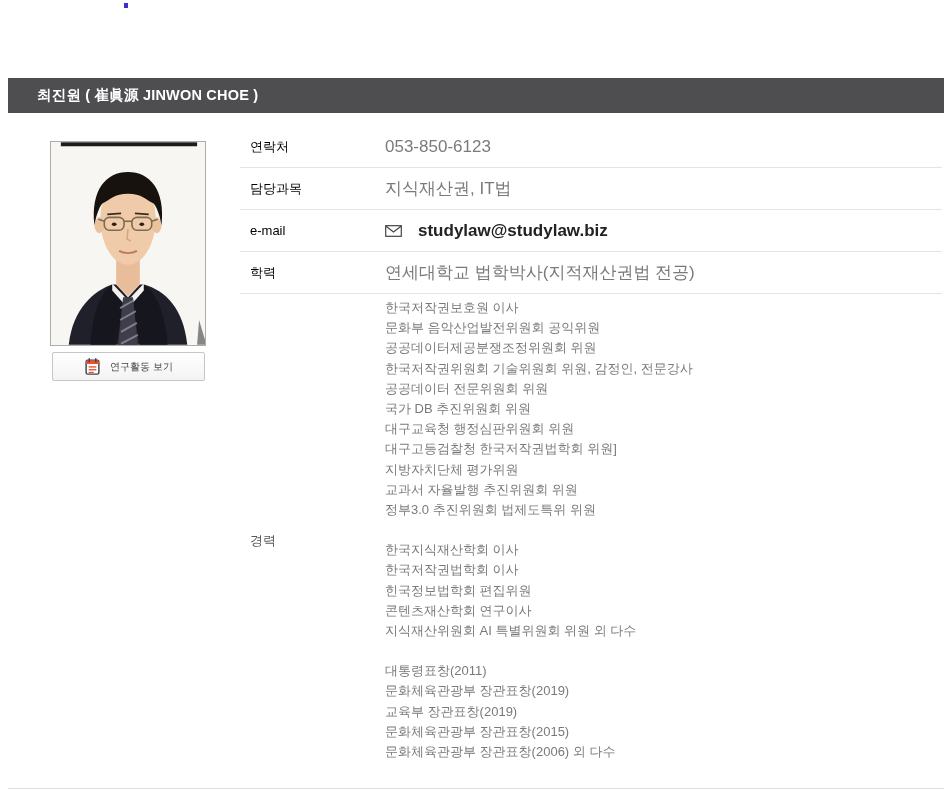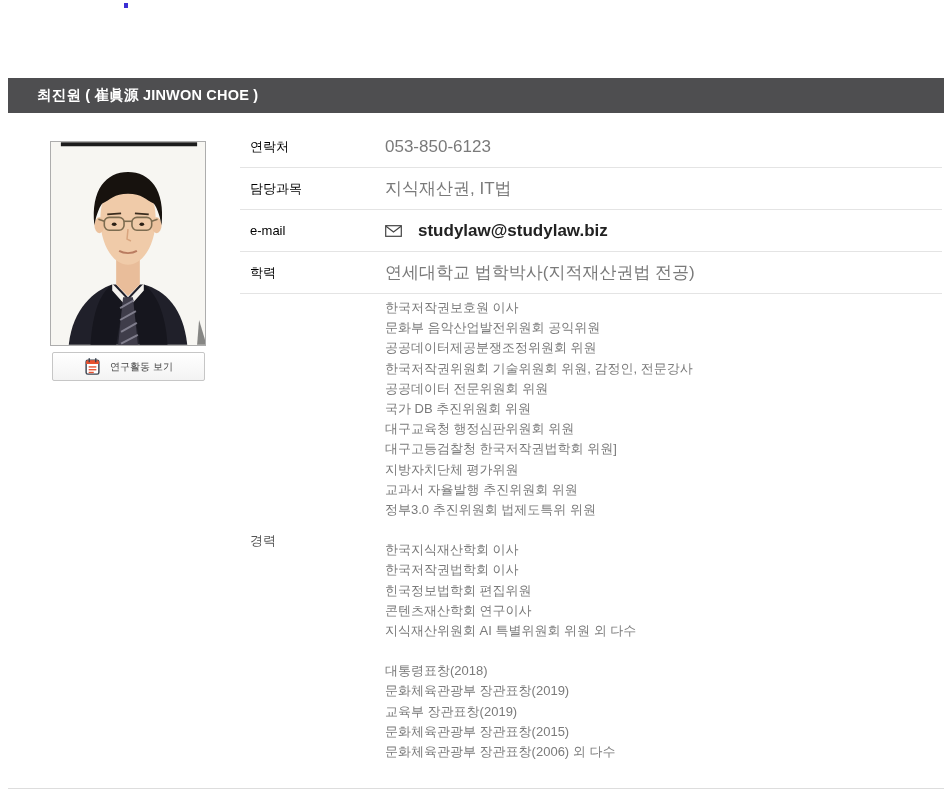--- a/index.html
+++ b/index.html
@@ -175,21 +175,21 @@
           <div>정부3.0 추진위원회 법제도특위 위원</div>
         </div>
       <div class="career-block">
           <div>한국지식재산학회 이사</div>
           <div>한국저작권법학회 이사</div>
           <div>힌국정보법학회 편집위원</div>
           <div>콘텐츠재산학회 연구이사</div>
           <div>지식재산위원회 AI 특별위원회 위원 외 다수</div>
         </div>
       <div class="career-block">
-          <div>대통령표창(2018)</div>
+          <div>대통령표창(2011)</div>
           <div>문화체육관광부 장관표창(2019)</div>
           <div>교육부 장관표창(2019)</div>
           <div>문화체육관광부 장관표창(2015)</div>
           <div>문화체육관광부 장관표창(2006) 외 다수</div>
         </div>
     </div>
   </div>
 
 </div>
 

